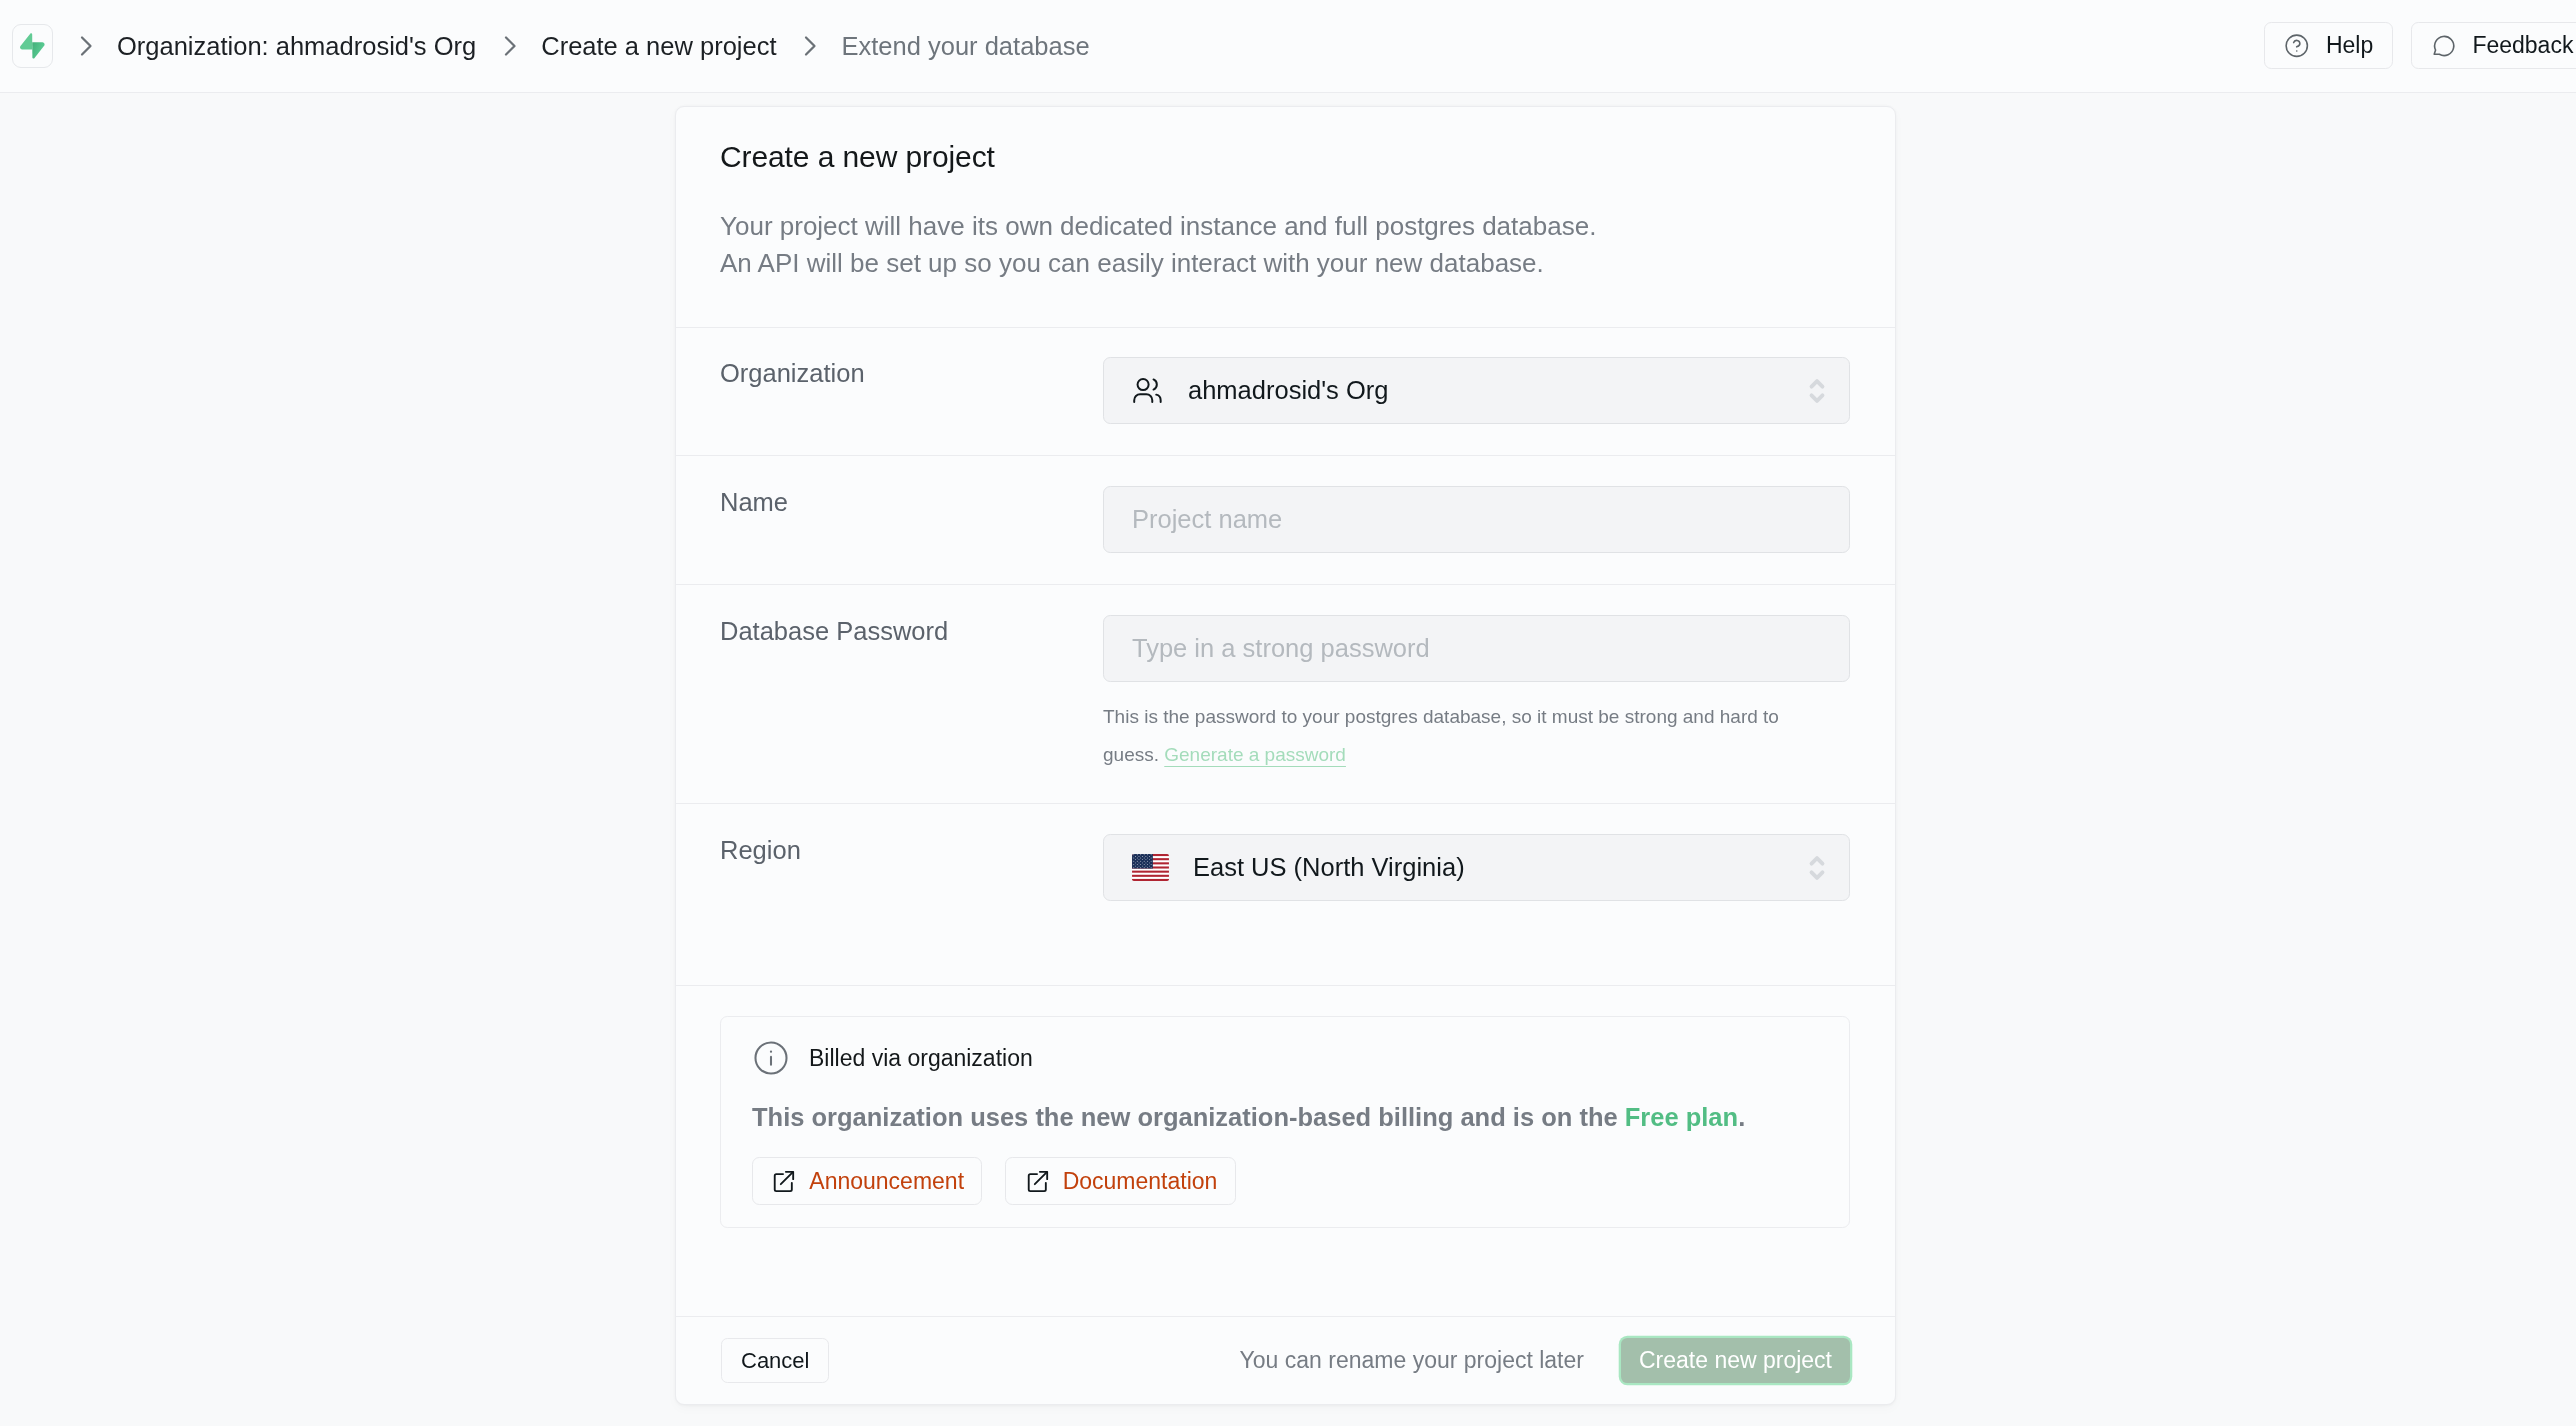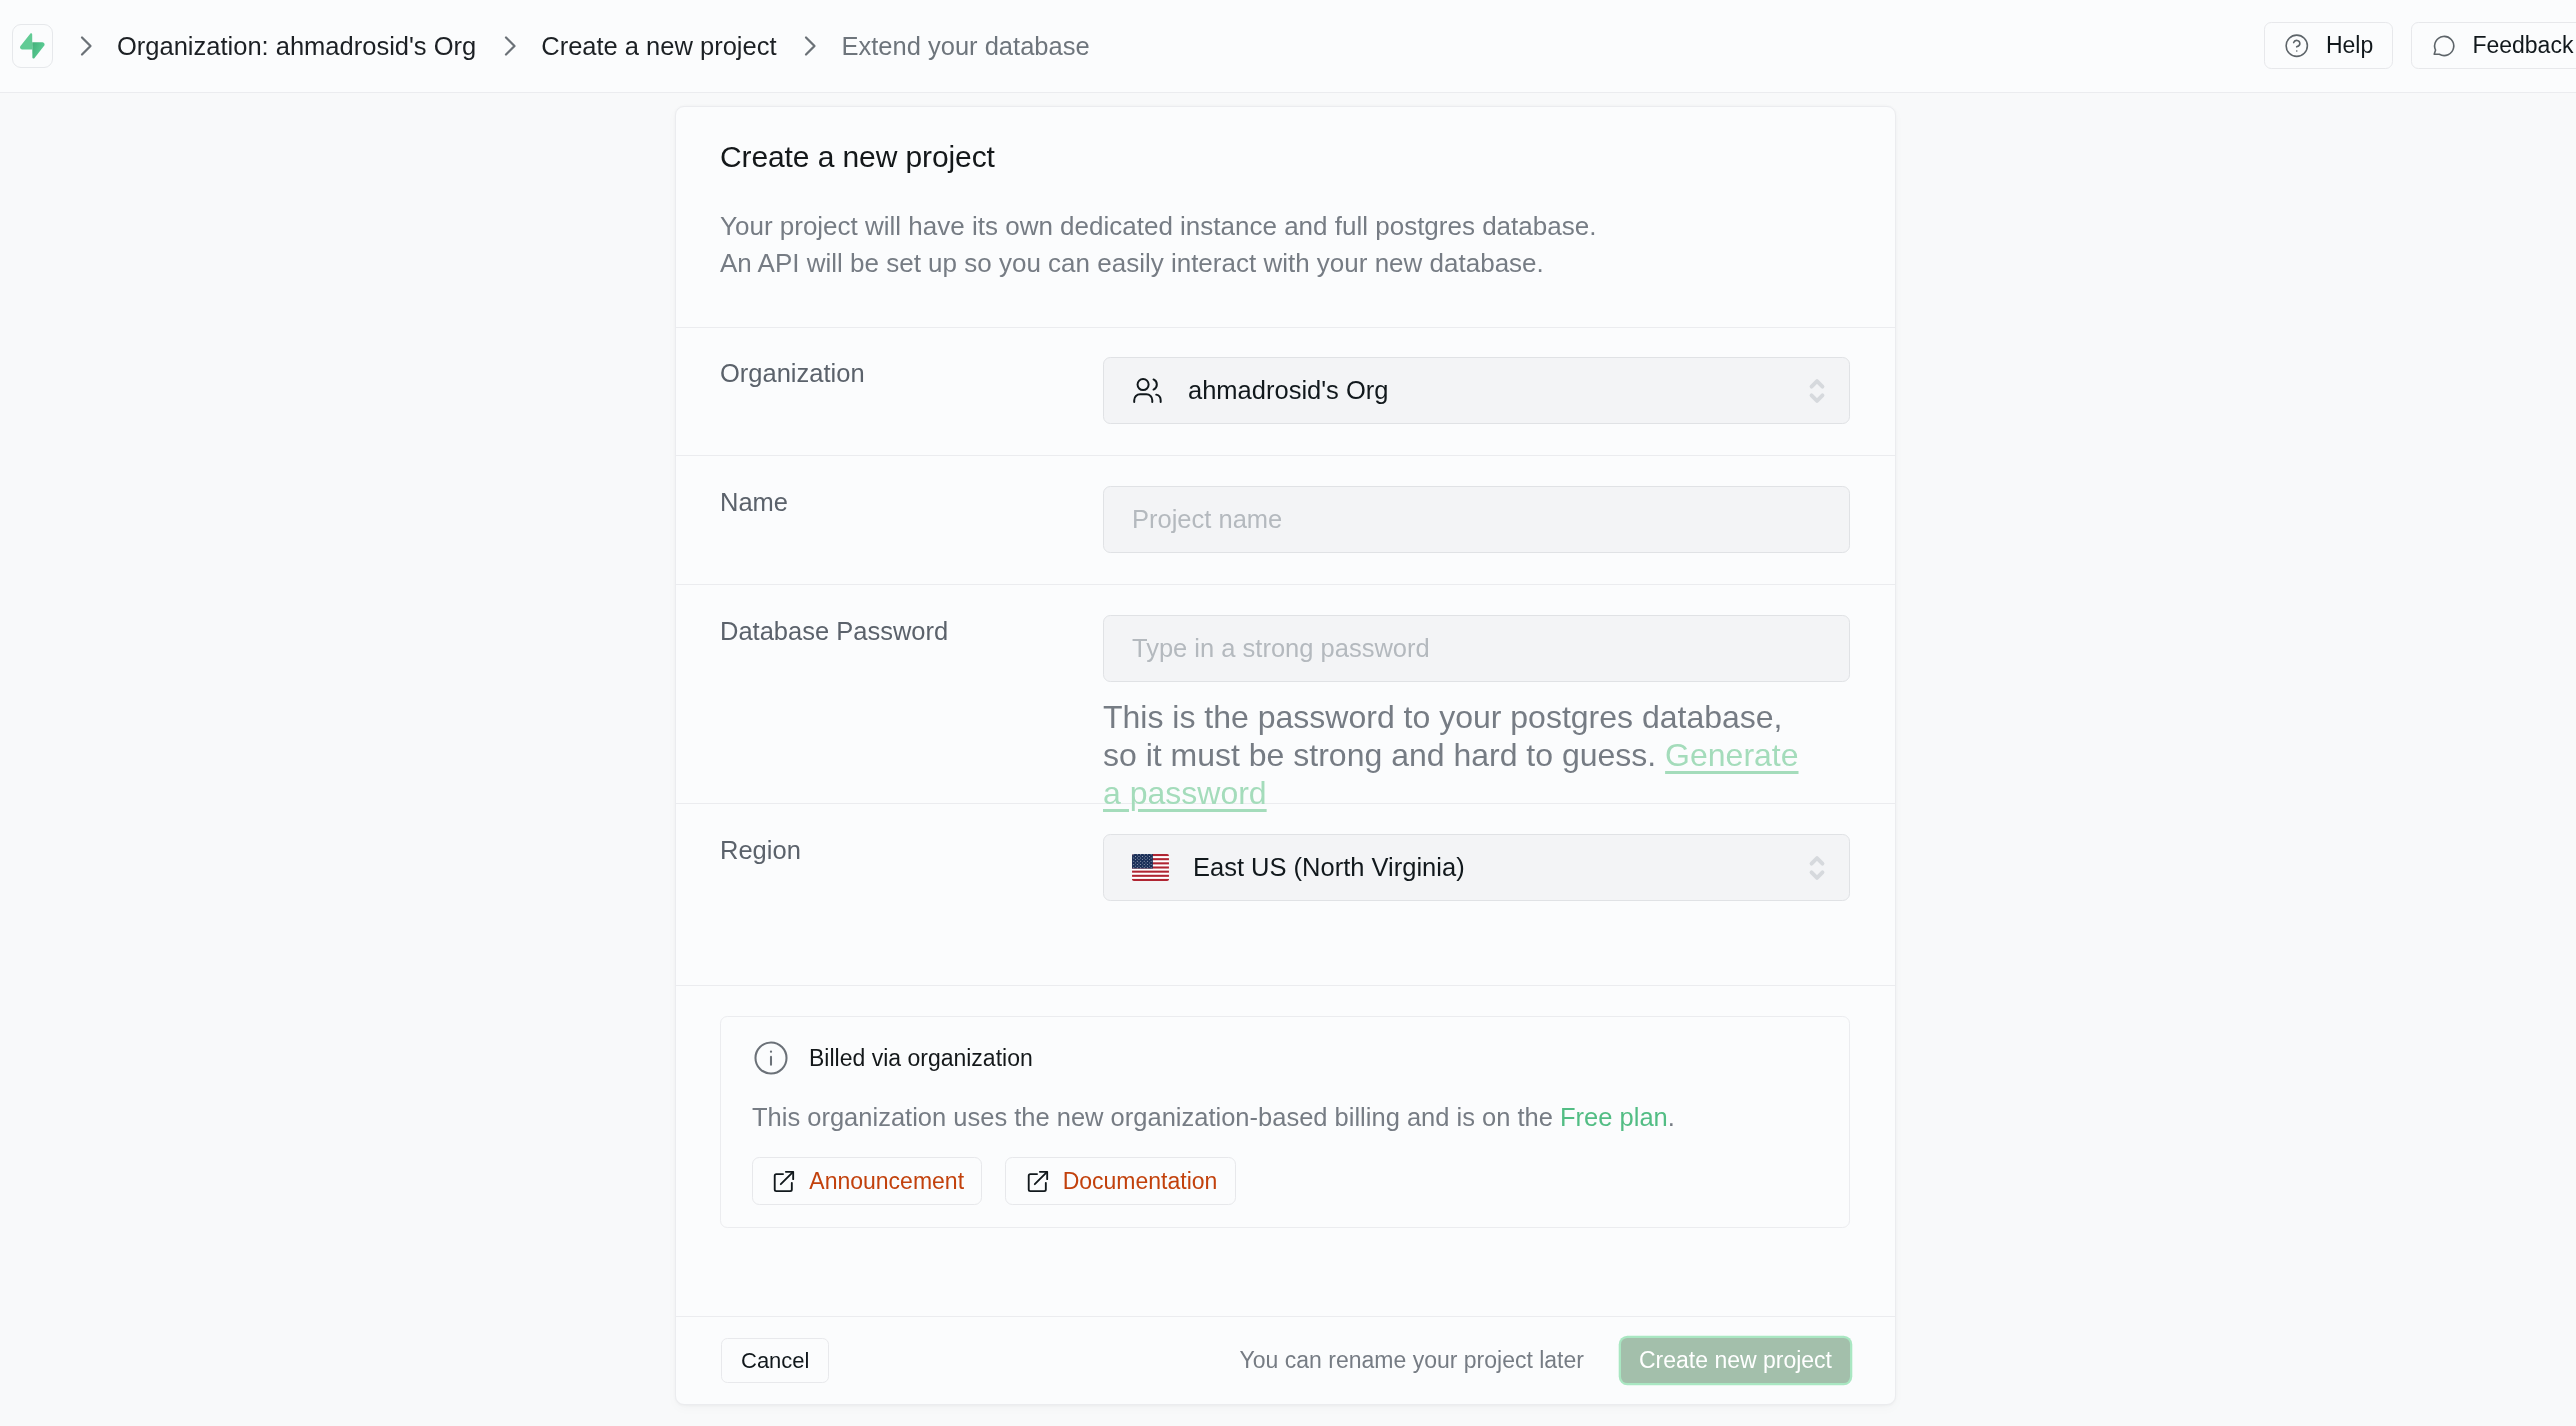--- a/index.html
+++ b/index.html
@@ -69,31 +69,31 @@
     border-radius: 7.3px;
     background: #f3f4f6;
     display: flex; align-items: center;
     padding: 0 28px;
     position: relative;
     font-size: 25.5px;
   }
   .control .val { margin-left: 18px; color: #11181c; }
   .control .ph { color: #b4b9be; }
   .chev { position: absolute; right: 22px; top: 50%; transform: translateY(-50%); display:flex; }
-  .help-text { font-size: 32px; line-height: 38px; color: #767c84; }
+  .help-text { font-size: 19px; line-height: 38px; color: #767c84; }
   .green-link { color: #a4dcbb; text-decoration: underline; text-underline-offset: 4.5px; }
   .green-plain { color: #52bd84; }
 
   .notice {
     border: 0.9px solid #ebecef;
     border-radius: 7.3px;
     padding: 0 31px;
   }
   .notice-title { display: flex; align-items: center; gap: 19px; font-size: 23px; color: #14181a; }
-  .notice-body { font-size: 25.5px; color: #767c84; }
+  .notice-body { font-size: 25.5px; color: #767c84; font-weight: bold; }
   .notice-btns { display: flex; gap: 23px; }
   .out-btn {
     height: 48px; border: 0.9px solid #e7e8eb; border-radius: 7.3px; background: #fbfcfd;
     display: flex; align-items: center; gap: 12px; padding: 0 17.3px; font-size: 23px; color: #c2410c;
   }
 
   .footer {
     border-top: 0.9px solid #ebecef;
     height: 88px;
     display: flex; align-items: center;

